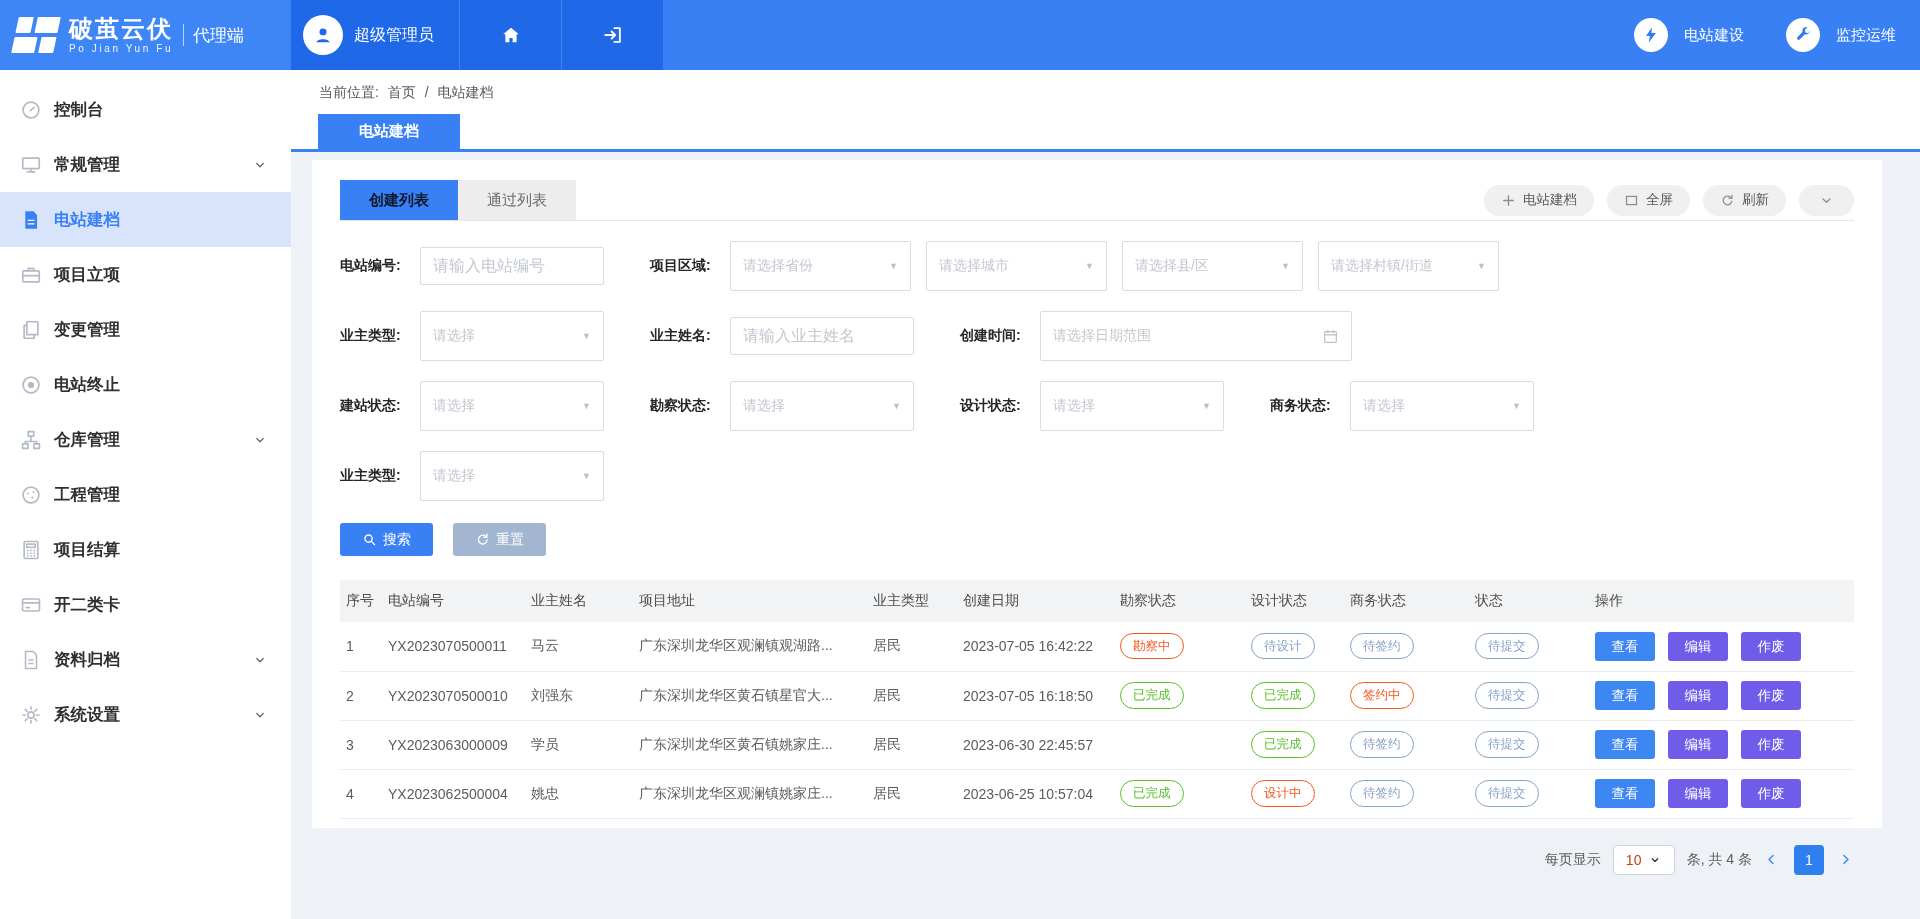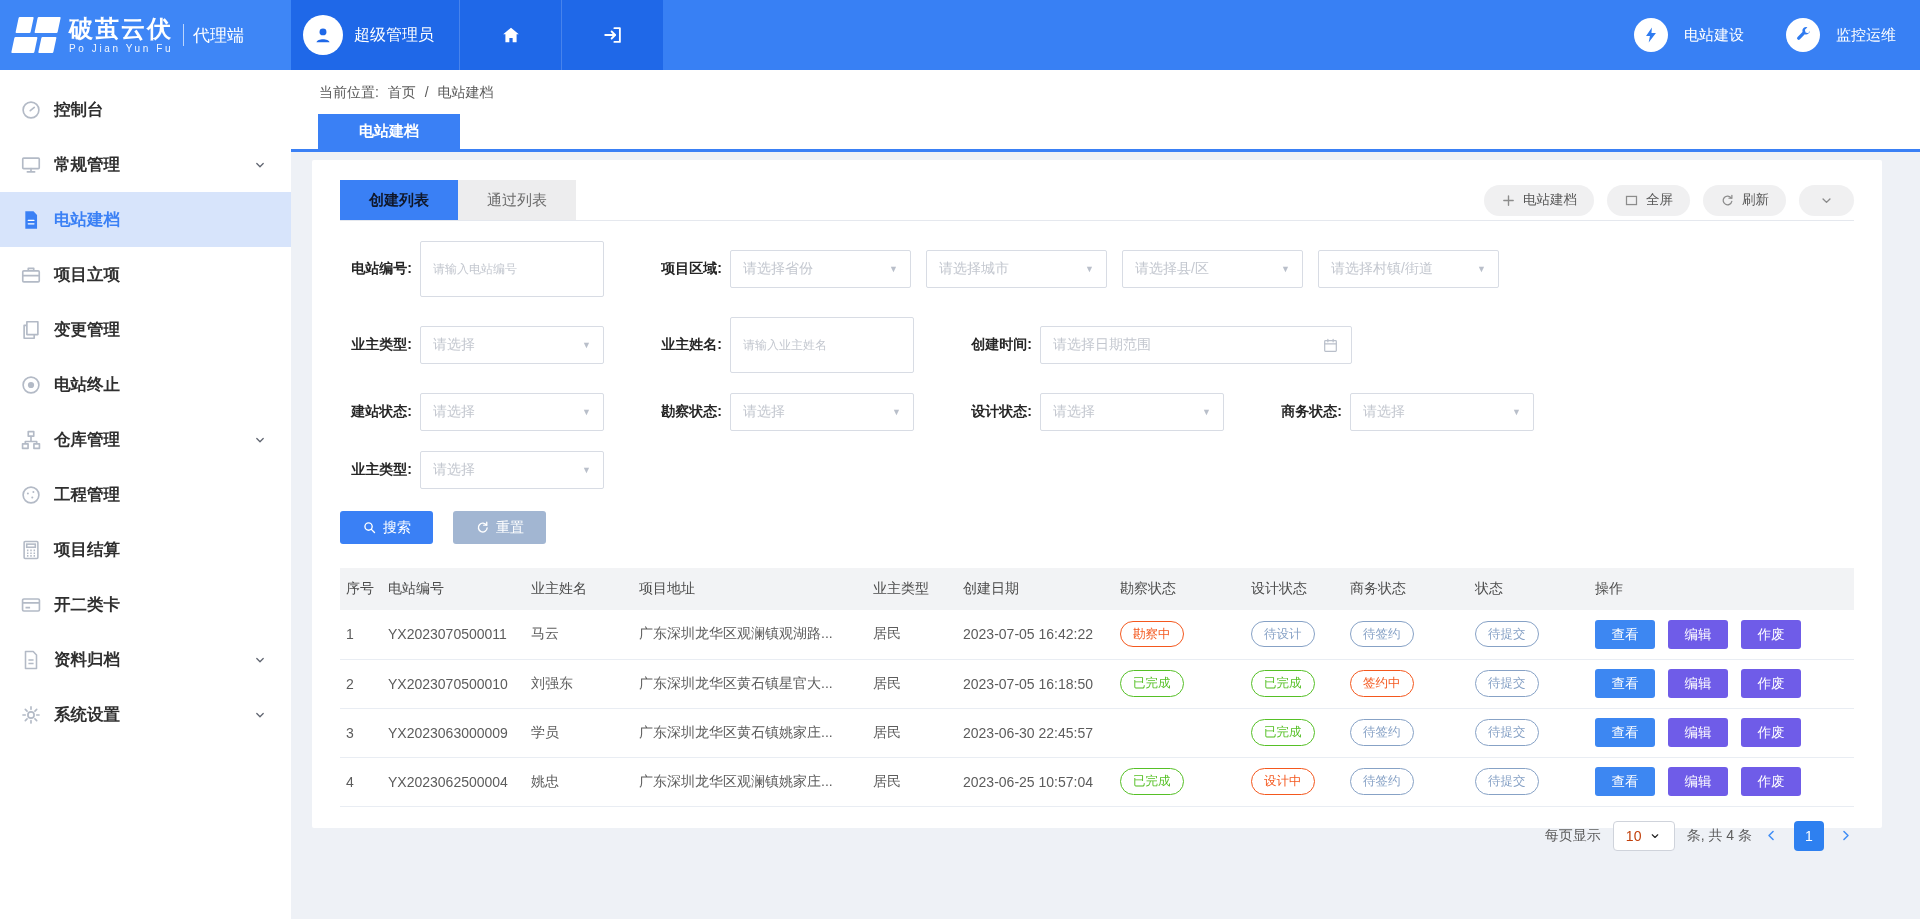--- a/index.html
+++ b/index.html
@@ -60,24 +60,24 @@
   .p-tab.active { background:#3a80f5; color:#0f172a; font-weight:bold; }
   .toolbar { margin-left:auto; display:flex; align-items:center; gap:13px; }
   .tb-btn { height:31px; border:none; border-radius:16px; background:#f0f0f1; color:#595959; font-size:13.5px; display:inline-flex; align-items:center; gap:7px; padding:0 17px; cursor:pointer; font-family:inherit; }
   .tb-btn .icn { width:15px; height:15px; color:#8c8c8c; }
   .tb-btn.chev { padding:0 20px; }
 
   
   .filters { margin-top:20px; }
   .f-row { display:flex; align-items:center; margin-bottom:20px; }
   .f-group { display:flex; align-items:center; margin-right:46px; }
-  .f-label { width:72px; text-align:right; font-size:14px; font-weight:600; color:#262626; margin-right:8px; white-space:nowrap; flex-shrink:0; }
-  .f-input { height:56px; border:1px solid #d8dce4; border-radius:2px; padding:0 12px; font-size:12px; color:#333; outline:none; font-family:inherit; background:#fff; }
+  .f-label { width:72px; text-align:left; font-size:14px; font-weight:600; color:#262626; margin-right:8px; white-space:nowrap; flex-shrink:0; }
+  .f-input { height:38px; border:1px solid #d8dce4; border-radius:2px; padding:0 12px; font-size:16px; color:#333; outline:none; font-family:inherit; background:#fff; }
   .f-input::placeholder { color:#c3c7cf; }
-  .f-select { height:38px; border:1px solid #d8dce4; border-radius:2px; background:#fff; display:flex; align-items:center; justify-content:space-between; padding:0 12px; font-size:14px; color:#c3c7cf; cursor:pointer; }
+  .f-select { height:50px; border:1px solid #d8dce4; border-radius:2px; background:#fff; display:flex; align-items:center; justify-content:space-between; padding:0 12px; font-size:14px; color:#c3c7cf; cursor:pointer; }
   .tri { font-size:9px; color:#b9bfca; font-style:normal; font-weight:normal; }
   .w-std { width:184px; }
   .w-region { width:181px; margin-right:15px; }
   .w-region:last-child { margin-right:0; }
   .w-date { width:312px; }
   .cal { width:17px; height:17px; color:#b9bfca; }
   .filter-actions { margin-top:22px; display:flex; gap:20px; }
   .btn-search, .btn-reset { width:93px; height:33px; border:none; border-radius:3px; color:#fff; font-size:14px; display:flex; align-items:center; justify-content:center; gap:6px; cursor:pointer; font-family:inherit; }
   .btn-search { background:#3a80f5;justify-content:center; }
   .btn-reset { background:#a2b6d2; }
@@ -89,21 +89,21 @@
   .grid td { height:49px; border-bottom:1px solid #e9edf3; font-size:14px; color:#5c5c5c; padding:0 6px; white-space:nowrap; overflow:hidden; }
   .pill { display:inline-block; min-width:58px; padding:4px 12px; border-radius:14px; font-size:12.5px; line-height:1.3; text-align:center; border:1px solid currentColor; }
   .pill.orange { color:#f4581e; }
   .pill.green  { color:#56c026; }
   .pill.blue   { color:#87a2c6; }
   .act { display:inline-block; width:60px; height:29px; line-height:29px; text-align:center; border:none; border-radius:3px; color:#fff; font-size:13.5px; margin-right:13px; cursor:pointer; padding:0; font-family:inherit; }
   .act.blue { background:#3d87f2; }
   .act.purple { background:#6f5ce8; }
 
   
-  .pager { display:flex; align-items:center; justify-content:flex-end; margin-top:14px; font-size:14px; color:#5c5c5c; gap:12px; }
+  .pager { display:flex; align-items:center; justify-content:flex-end; margin-top:26px; font-size:14px; color:#5c5c5c; gap:12px; }
   .pp-select { width:62px; height:30px; border:1px solid #cfd3db; border-radius:4px; display:inline-flex; align-items:center; justify-content:center; gap:8px; color:#c2410c; cursor:pointer; background:#fff; }
   .pp-chev { width:12px; height:12px; color:#222; }
   .pg-prev, .pg-next { width:16px; height:16px; cursor:pointer; display:inline-flex; }
   .pg-icn { width:15px; height:15px; color:#3f8df5; }
   .pg-cur { width:30px; height:30px; background:#2e80f0; color:#fff; border-radius:4px; display:inline-flex; align-items:center; justify-content:center; cursor:pointer; margin:0 2px; }
 </style>
 </head>
 <body>
 
 <div class="app">

